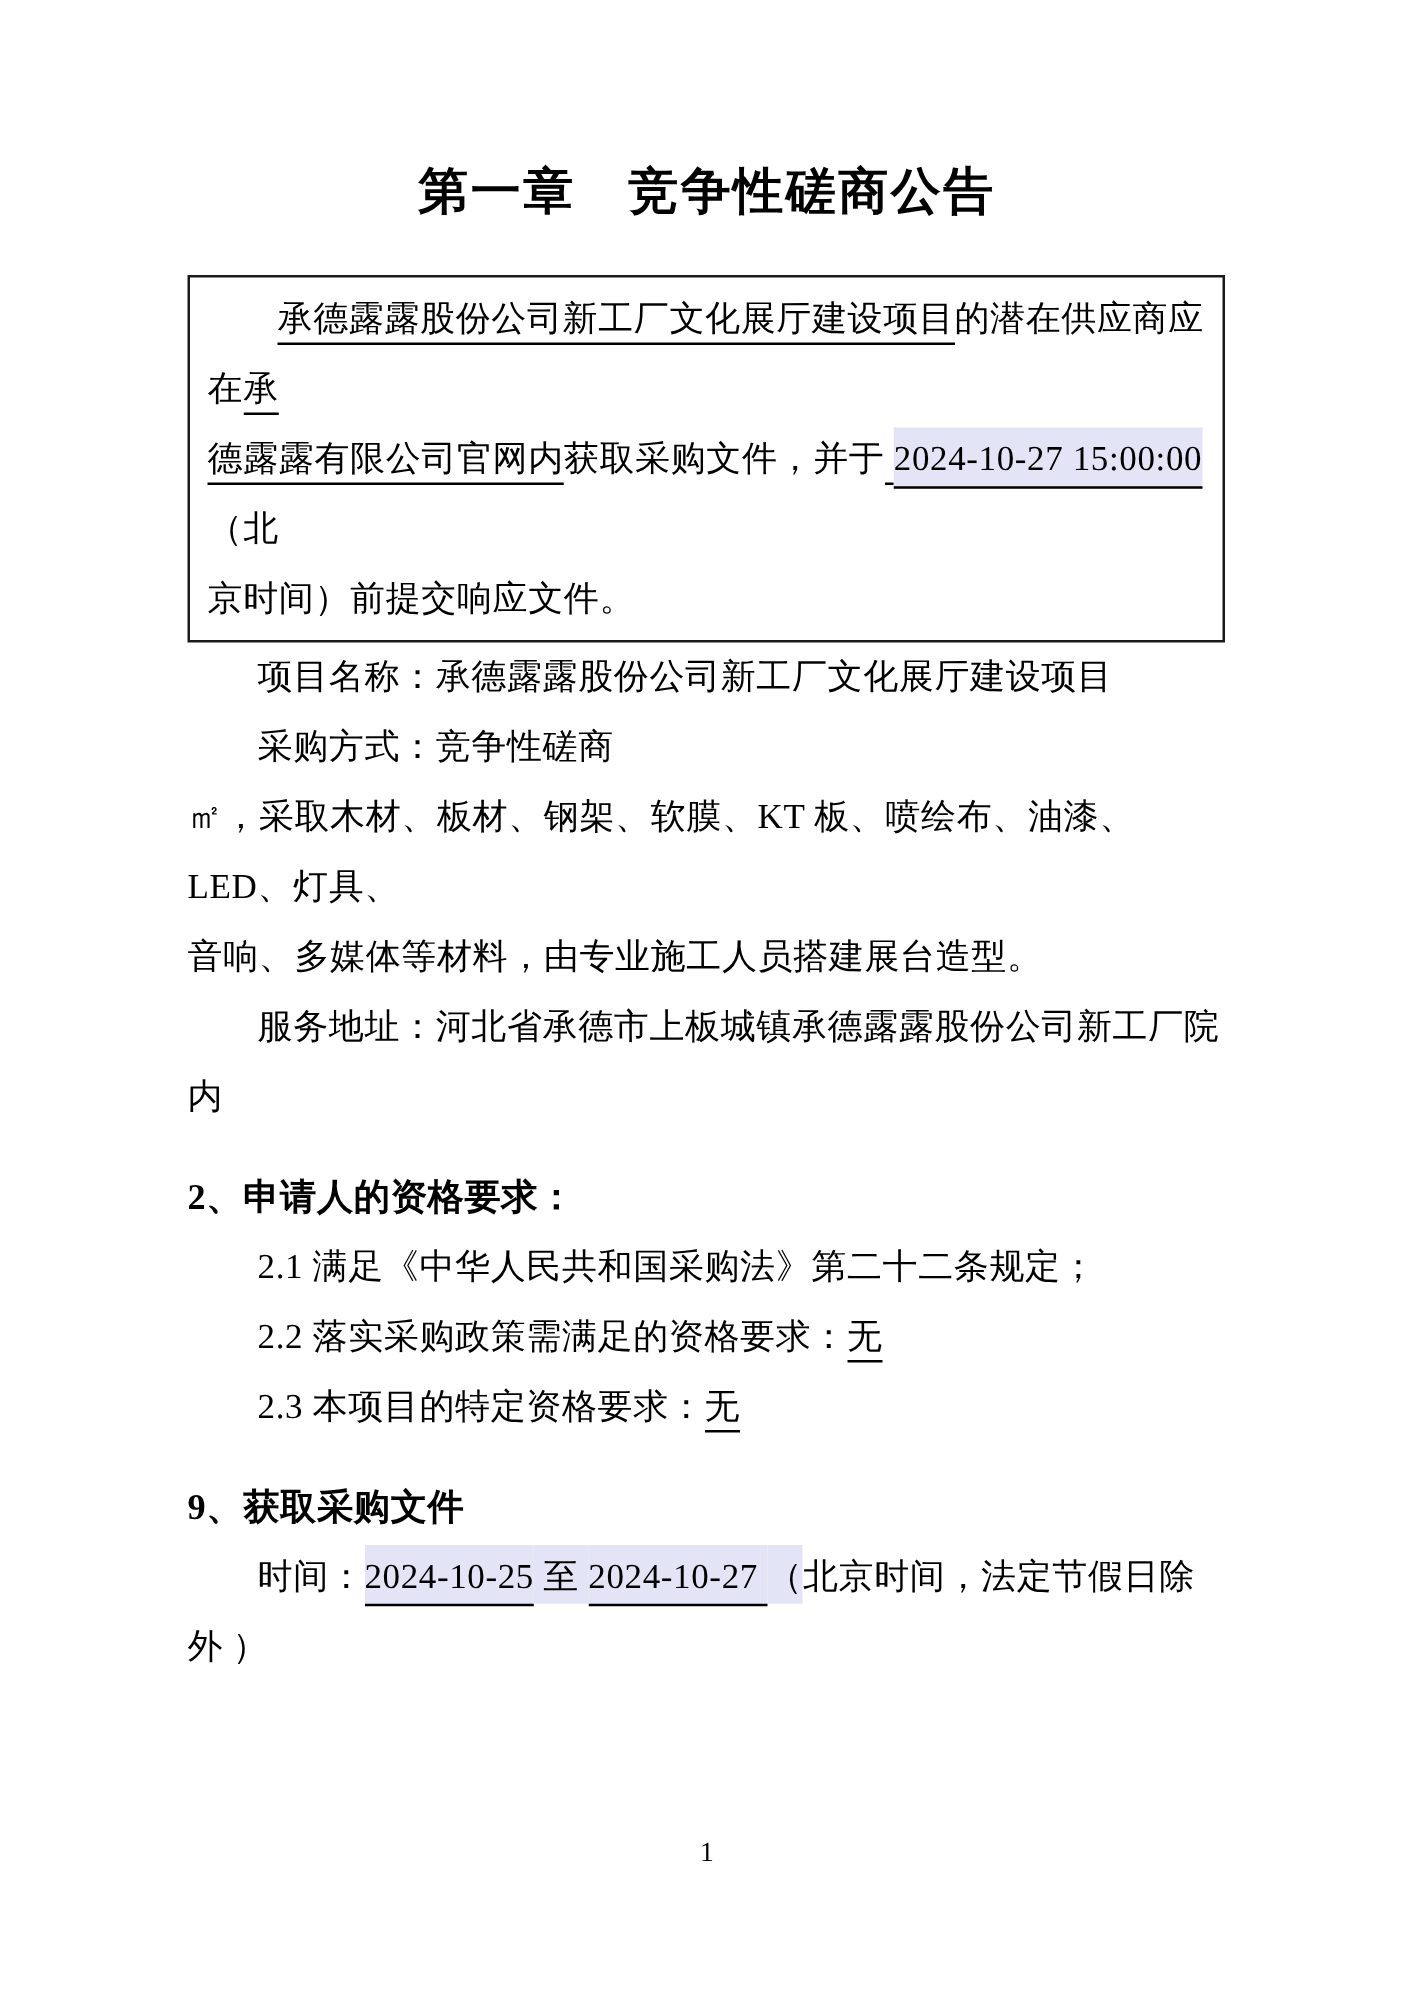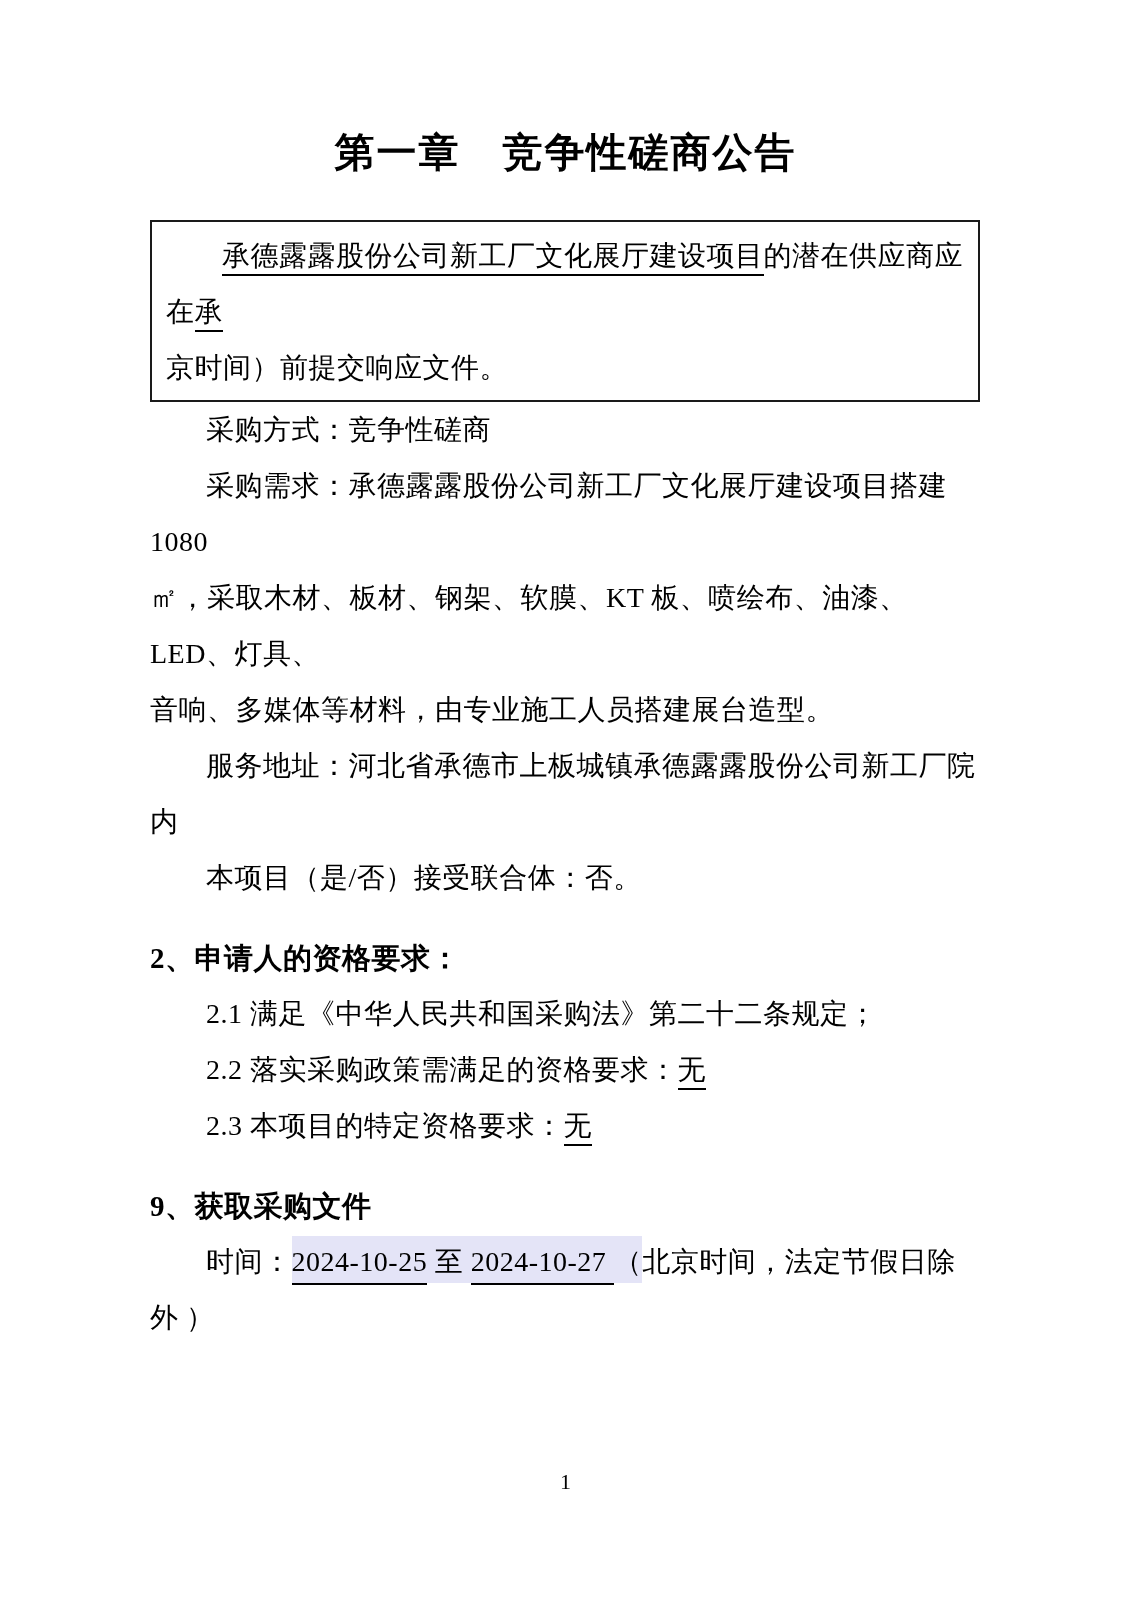--- a/index.html
+++ b/index.html
@@ -68,28 +68,28 @@
 </head>
 <body>
 
 <div class="page">
   <h1 class="doc-title">第一章　竞争性磋商公告</h1>
 
   <div class="content">
     <div>
         <div class="notice-box">
           <div class="doc-line" style="text-indent: 2em;"><span class="u">承德露露股份公司新工厂文化展厅建设项目</span><span>的潜在供应商应在</span><span class="u">承</span></div>
+          <div class="doc-line"><span class="u">德露露有限公司官网内</span><span>获取采购文件，并于</span><span class="u"> </span><span class="u hl">2024-10-27 15:00:00</span><span>（北</span></div>
           <div class="doc-line"><span>京时间）前提交响应文件。</span></div>
         </div>
+        <div class="doc-line" style="text-indent: 2em;"><span>项目名称：承德露露股份公司新工厂文化展厅建设项目</span></div>
         <div class="doc-line" style="text-indent: 2em;"><span>采购方式：竞争性磋商</span></div>
-        <div class="doc-line" style="text-indent: 2em;"><span>采购需求：承德露露股份公司新工厂文化展厅建设项目搭建 1080</span></div>
         <div class="doc-line"><span>㎡，采取木材、板材、钢架、软膜、KT 板、喷绘布、油漆、LED、灯具、</span></div>
         <div class="doc-line"><span>音响、多媒体等材料，由专业施工人员搭建展台造型。</span></div>
         <div class="doc-line" style="text-indent: 2em;"><span>服务地址：河北省承德市上板城镇承德露露股份公司新工厂院内</span></div>
-        <div class="doc-line" style="text-indent: 2em;"><span>本项目（是/否）接受联合体：否。</span></div>
         <div class="doc-line doc-heading"><span>2、申请人的资格要求：</span></div>
         <div class="doc-line" style="text-indent: 2em;"><span>2.1 满足《中华人民共和国采购法》第二十二条规定；</span></div>
         <div class="doc-line" style="text-indent: 2em;"><span>2.2 落实采购政策需满足的资格要求：</span><span class="u">无</span></div>
         <div class="doc-line" style="text-indent: 2em;"><span>2.3 本项目的特定资格要求：</span><span class="u">无</span></div>
         <div class="doc-line doc-heading"><span>9、获取采购文件</span></div>
         <div class="doc-line" style="text-indent: 2em;"><span>时间：</span><span class="u hl">2024-10-25</span><span class="hl"> 至 </span><span class="u hl">2024-10-27 </span><span class="hl">（</span><span>北京时间，法定节假日除外 ）</span></div>
         <div class="doc-line" style="text-indent: 2em;"></div>
       </div>
   </div>
 

